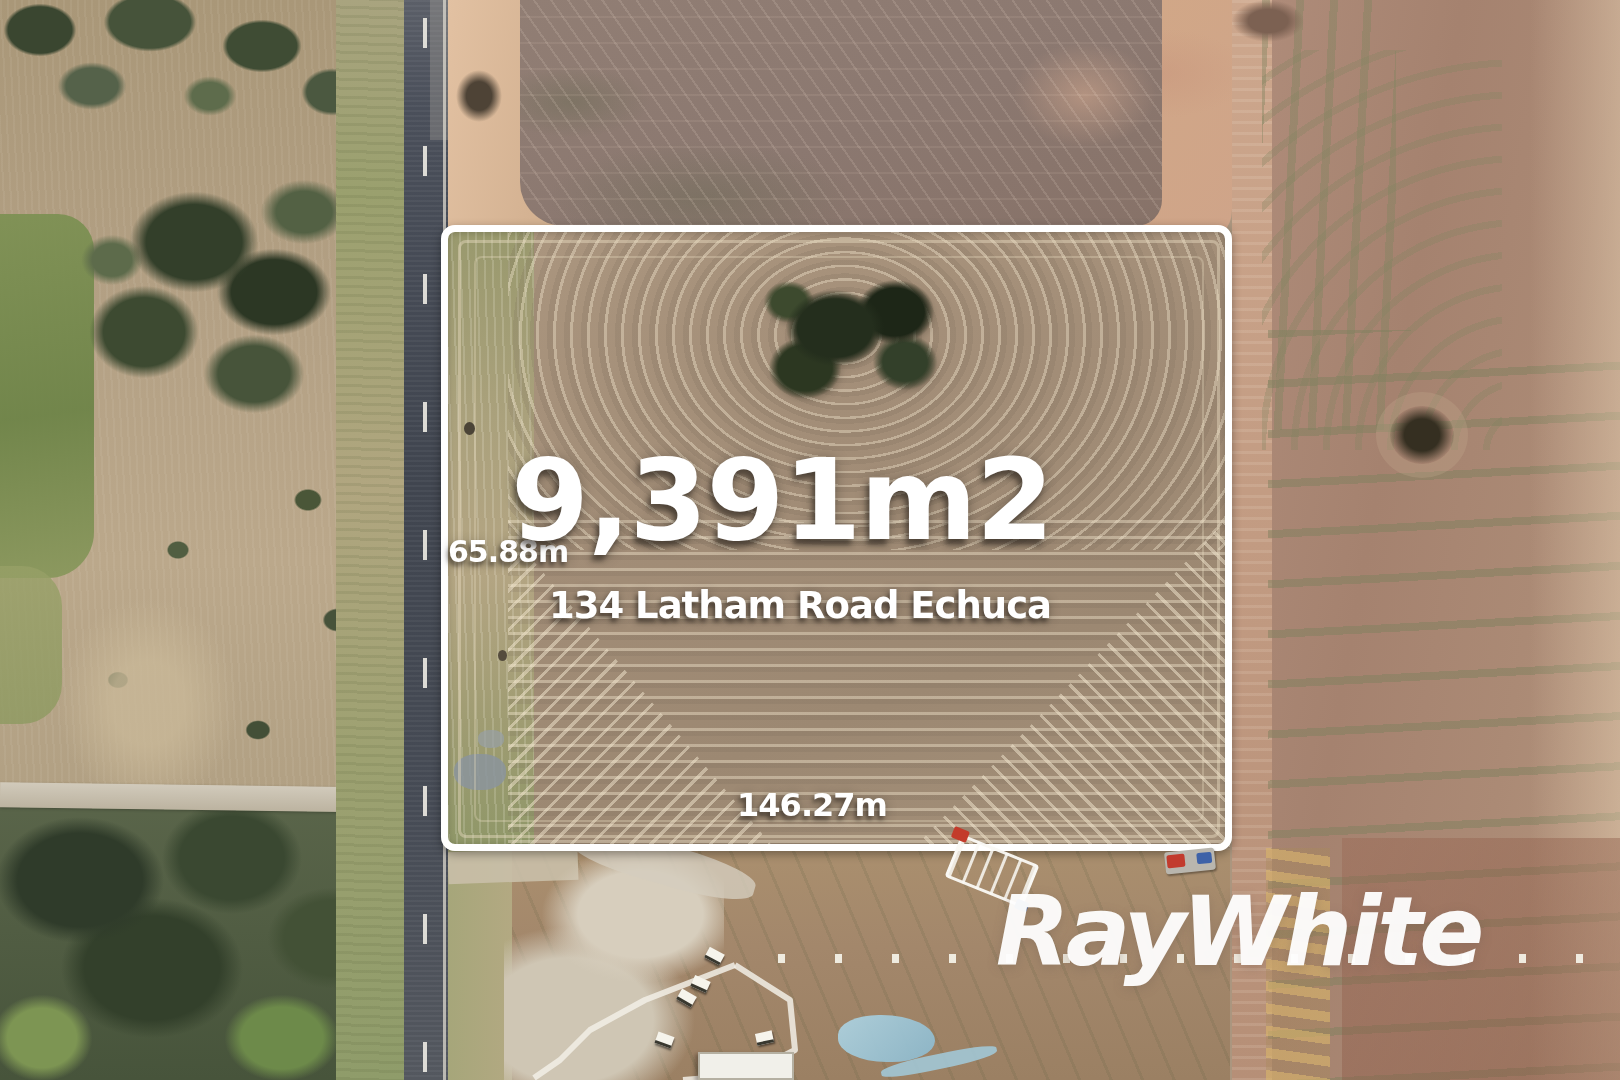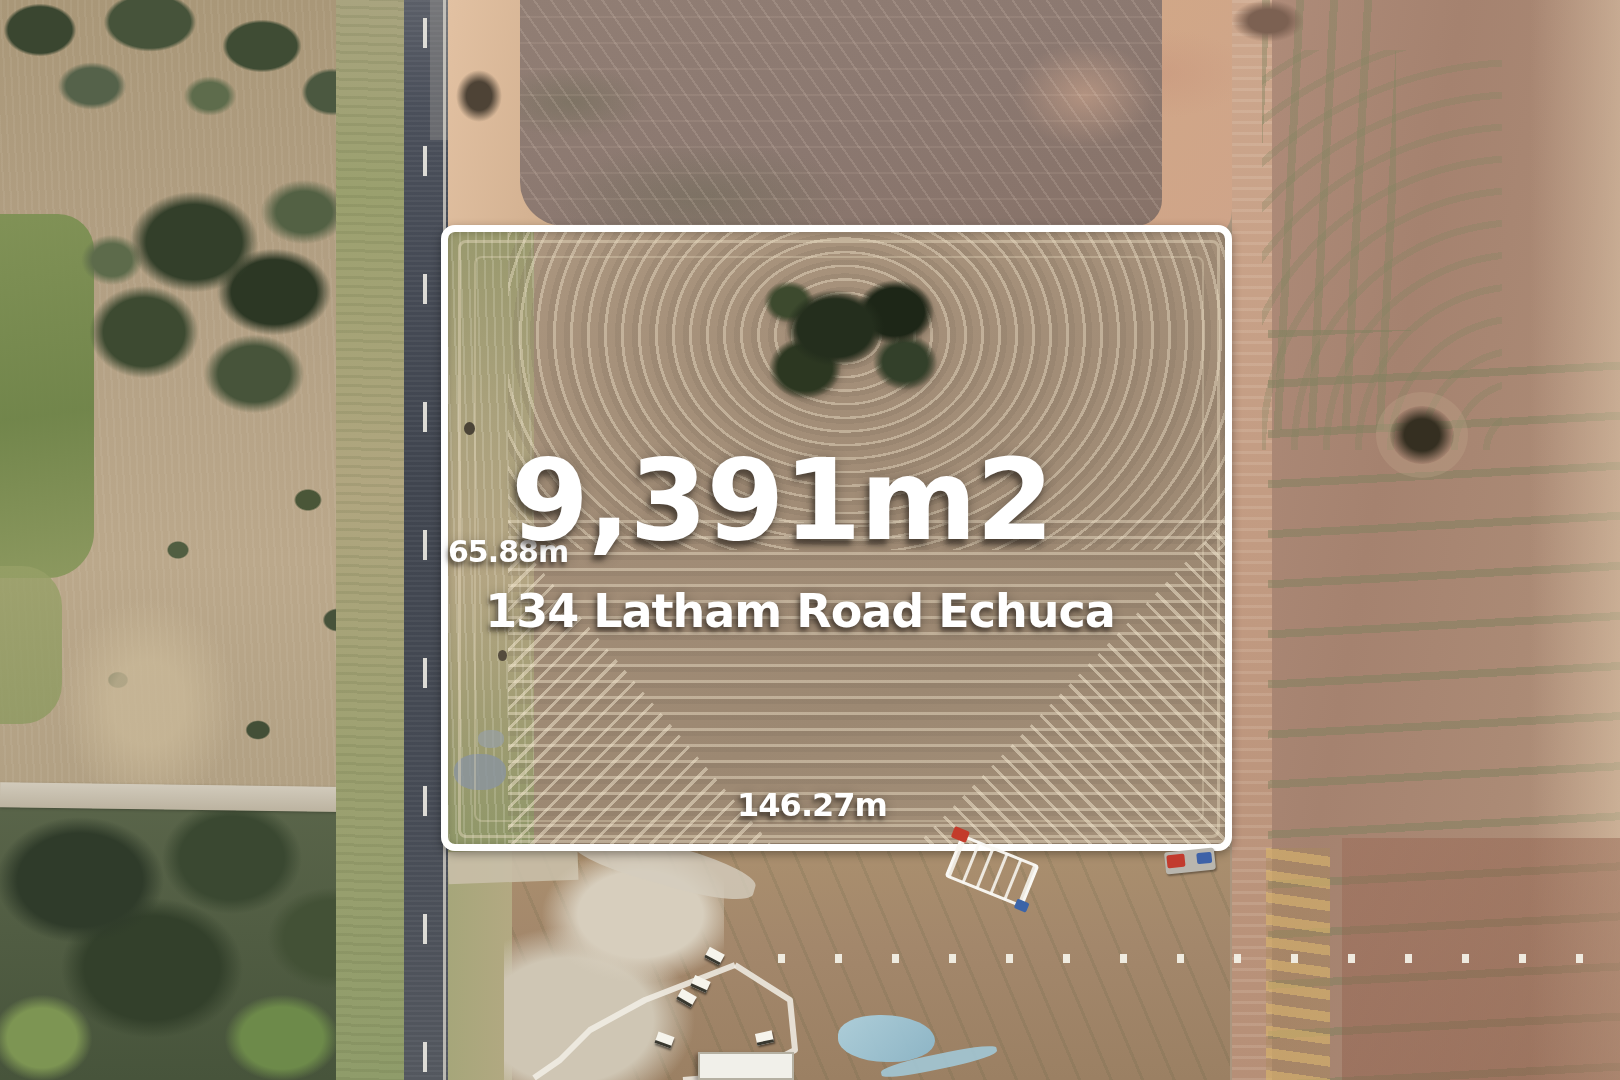--- a/index.html
+++ b/index.html
@@ -192,21 +192,21 @@
   .east-zone .corner-dark{position:absolute;left:0;top:0;width:72px;height:42px;
     background:radial-gradient(closest-side,#7c6152 55%,transparent 100%);}
 
   
   .olabel{position:absolute;color:#fff;font-weight:700;z-index:10;white-space:nowrap;
     font-family:"DejaVu Sans","Liberation Sans",sans-serif;letter-spacing:-1px;
     text-shadow:-2px 4px 4px rgba(36,30,24,.55),0 2px 12px rgba(0,0,0,.3);}
   .lbl-west{left:448px;top:534px;width:112px;font-size:30px;text-align:center;}
   .lbl-area{left:782px;top:444px;transform:translateX(-50%);font-size:112px;font-weight:800;line-height:1;
     text-shadow:-3px 6px 5px rgba(36,30,24,.5),0 2px 14px rgba(0,0,0,.3);}
-  .lbl-address{left:800px;top:584px;transform:translateX(-50%);font-size:46px;}
+  .lbl-address{left:800px;top:584px;transform:translateX(-50%);font-size:37px;}
   .lbl-south{left:812px;top:786px;transform:translateX(-50%);font-size:32px;}
   .watermark{position:absolute;left:1238px;top:876px;transform:translateX(-50%);z-index:10;
     font-family:"DejaVu Sans","Liberation Sans",sans-serif;font-style:italic;font-weight:700;
     font-size:96px;letter-spacing:-4px;color:rgba(255,255,255,.95);white-space:nowrap;
     text-shadow:0 3px 12px rgba(110,90,80,.3);}
 </style>
 </head>
 <body>
 
 <div class="stage">
@@ -288,14 +288,15 @@
     <div class="cab-red"></div>
     <div class="tray-blue"></div>
   </div>
 
   <div class="abs boundary"></div>
 
   <div class="olabel lbl-west">65.88m</div>
   <div class="olabel lbl-area">9,391m2</div>
   <div class="olabel lbl-address">134 Latham Road Echuca</div>
   <div class="olabel lbl-south">146.27m</div>
+  <div class="watermark">RayWhite</div>
 
 </div>
 
 </body></html>

